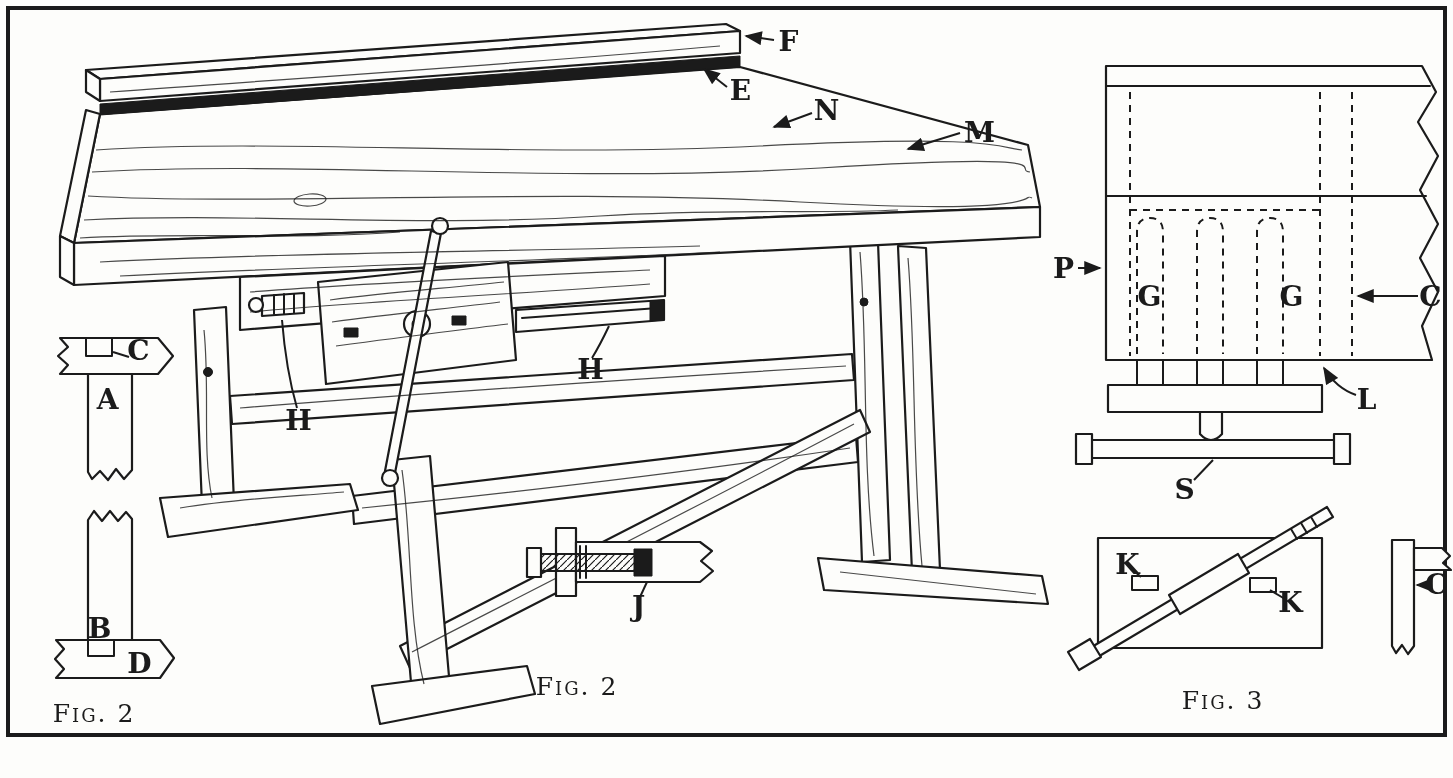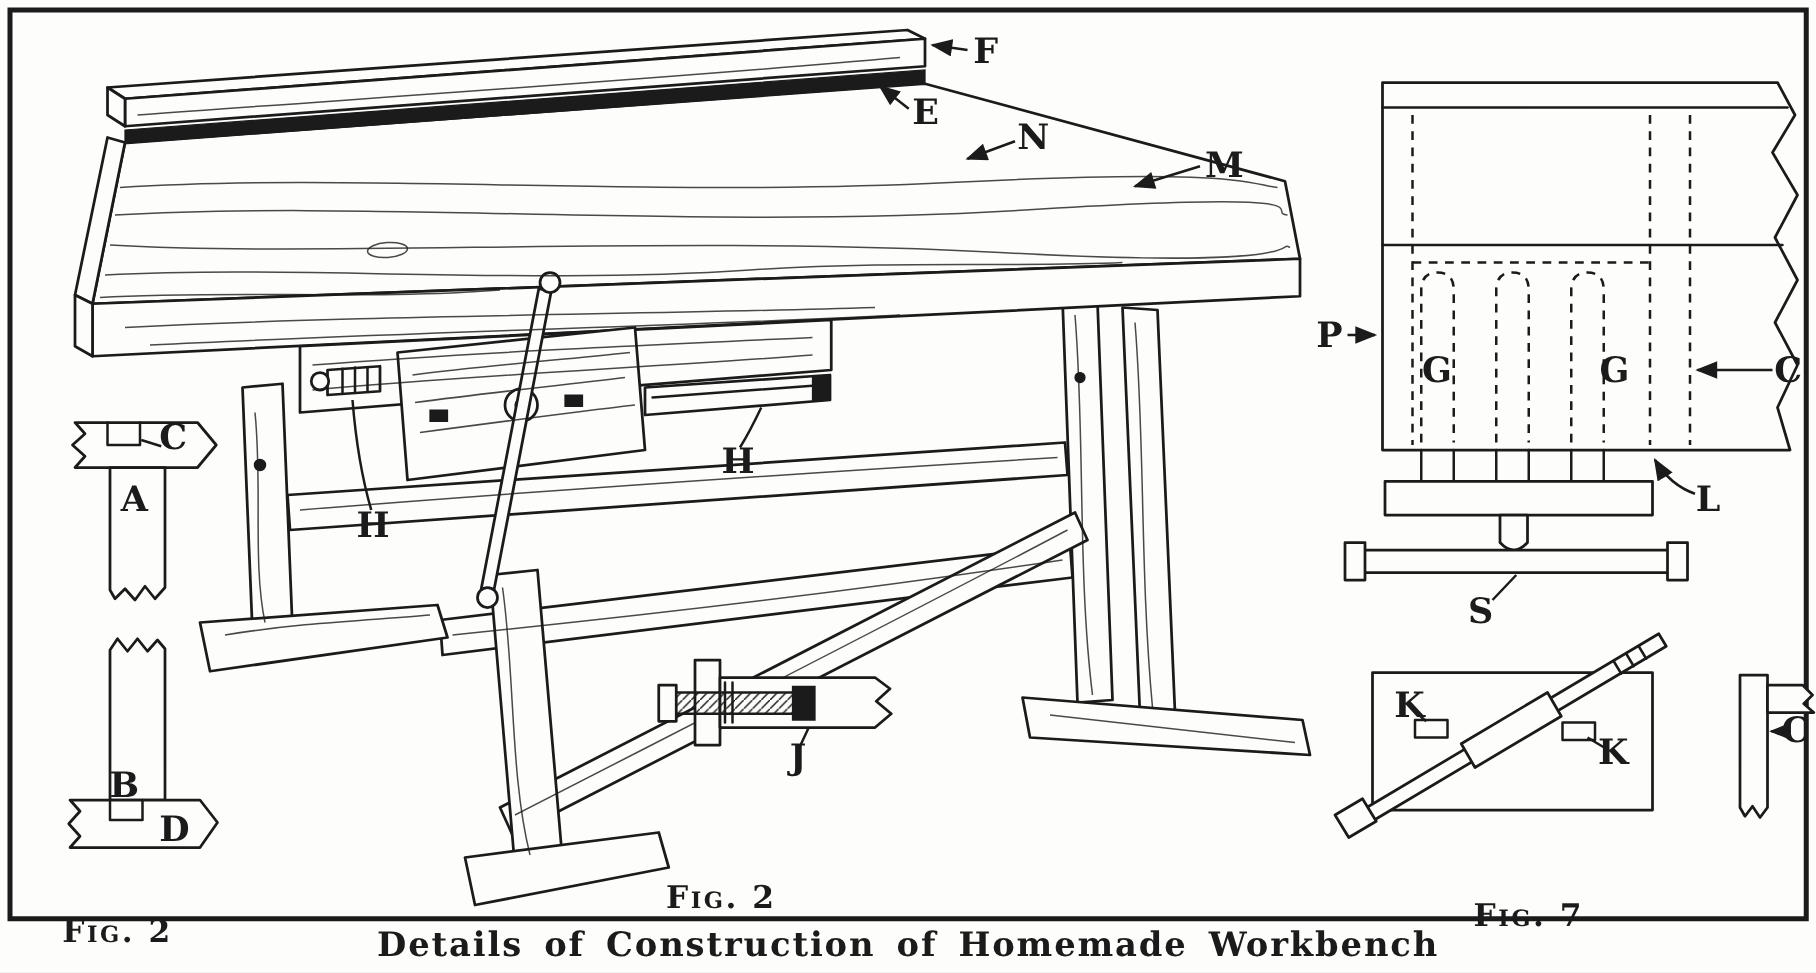--- a/index.html
+++ b/index.html
@@ -15,21 +15,21 @@
   .grain{fill:none;stroke:#1b1b1b;stroke-width:1.2;opacity:.8;}
   .dash{fill:none;stroke:#1b1b1b;stroke-width:2;stroke-dasharray:7 6;}
   .leader{fill:none;stroke:#1b1b1b;stroke-width:2;}
   .leader-arrow{fill:none;stroke:#1b1b1b;stroke-width:2;marker-end:url(#arw);}
   .part-label{
     position:absolute;transform:translate(-50%,-50%);
     font-size:28px;font-weight:600;letter-spacing:1px;white-space:nowrap;
   }
   .fig-title{
     position:absolute;transform:translate(-50%,-50%);
-    font-size:25px;font-weight:700;font-variant:small-caps;letter-spacing:2px;white-space:nowrap;margin-top:32px;
+    font-size:25px;font-weight:400;font-variant:small-caps;letter-spacing:2px;white-space:nowrap;
   }
   .caption{
     position:absolute;left:0;right:0;top:741px;text-align:center;
     font-size:27px;font-weight:700;letter-spacing:1.5px;word-spacing:6px;
   }
 </style>
 </head>
 <body>
 
 <div class="page">
@@ -215,16 +215,15 @@
   <div class="part-label" style="left:1292px;top:296px">G</div>
   <div class="part-label" style="left:1431px;top:296px">C</div>
   <div class="part-label" style="left:1367px;top:399px">L</div>
   <div class="part-label" style="left:1185px;top:489px">S</div>
   <div class="part-label" style="left:1128px;top:564px">K</div>
   <div class="part-label" style="left:1291px;top:602px">K</div>
   <div class="part-label" style="left:1437px;top:584px">C</div>
 
   <div class="fig-title" style="left:94px;top:713px">Fig. 2</div>
   <div class="fig-title" style="left:577px;top:686px">Fig. 2</div>
-  <div class="fig-title" style="left:1223px;top:700px">Fig. 7</div>
-
-  <div class="caption">Details of Construction of Homemade Workbench</div>
+  <div class="fig-title" style="left:1223px;top:700px">Fig. 3</div>
+
 </div>
 
 </body></html>

